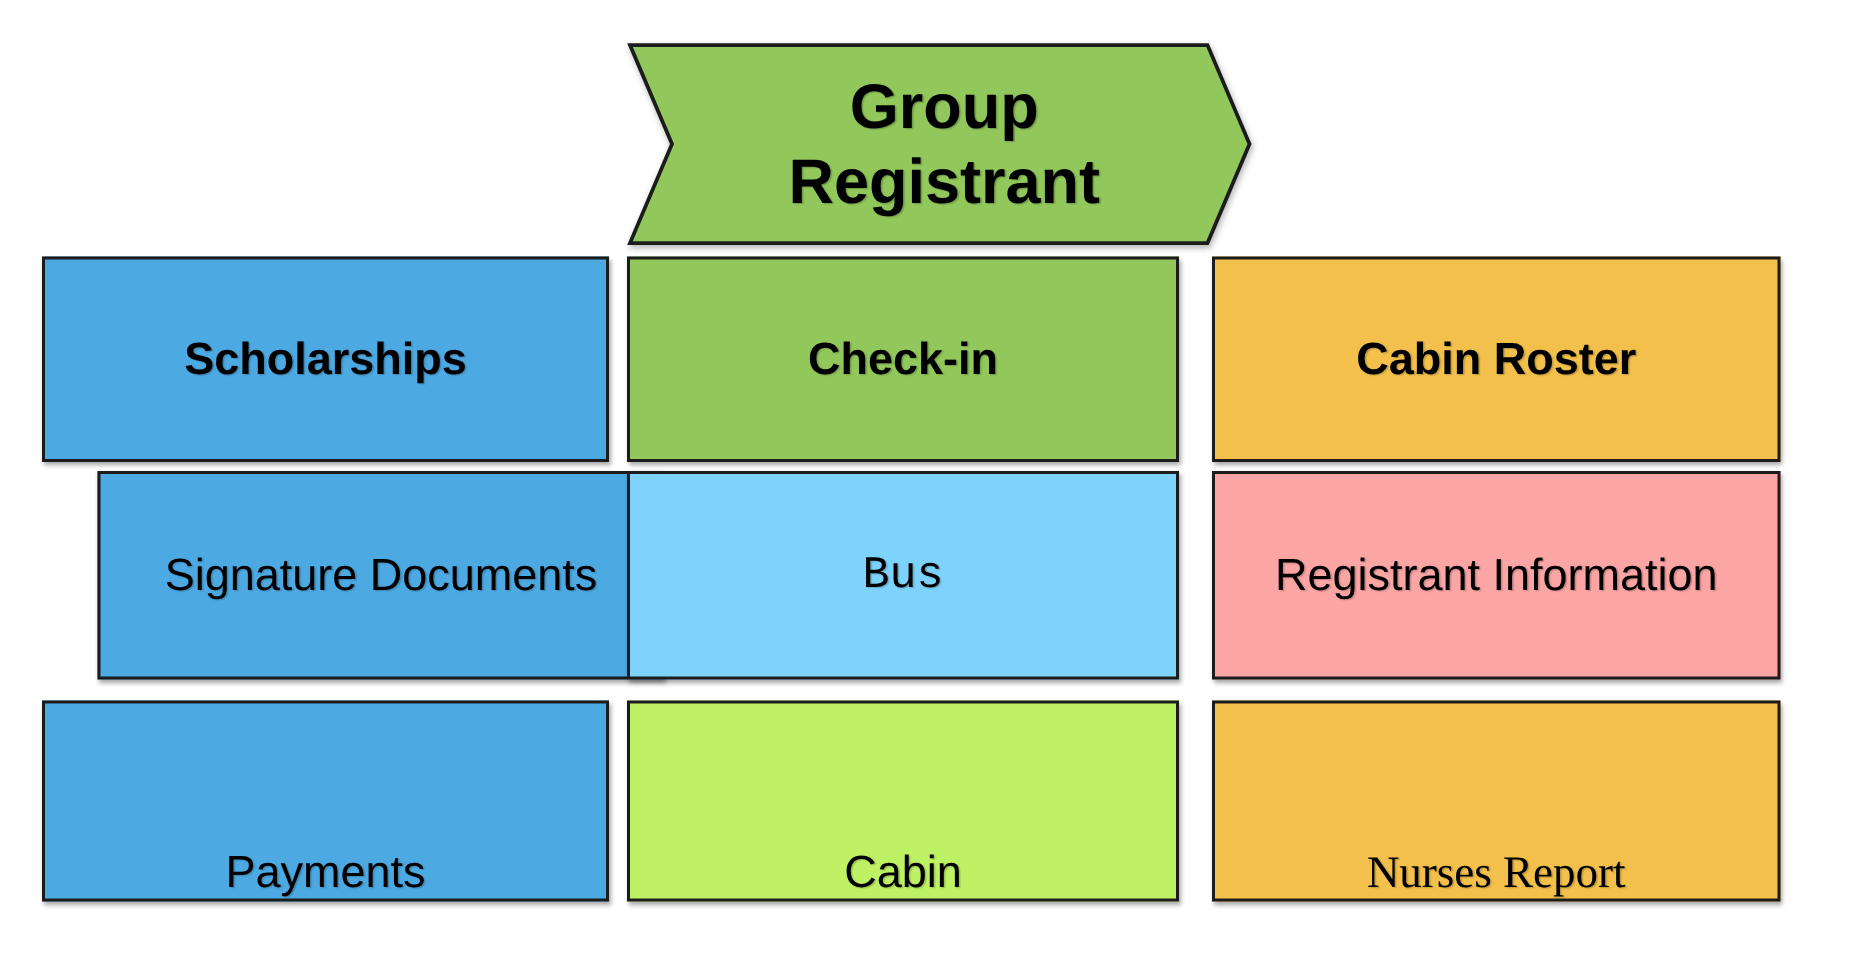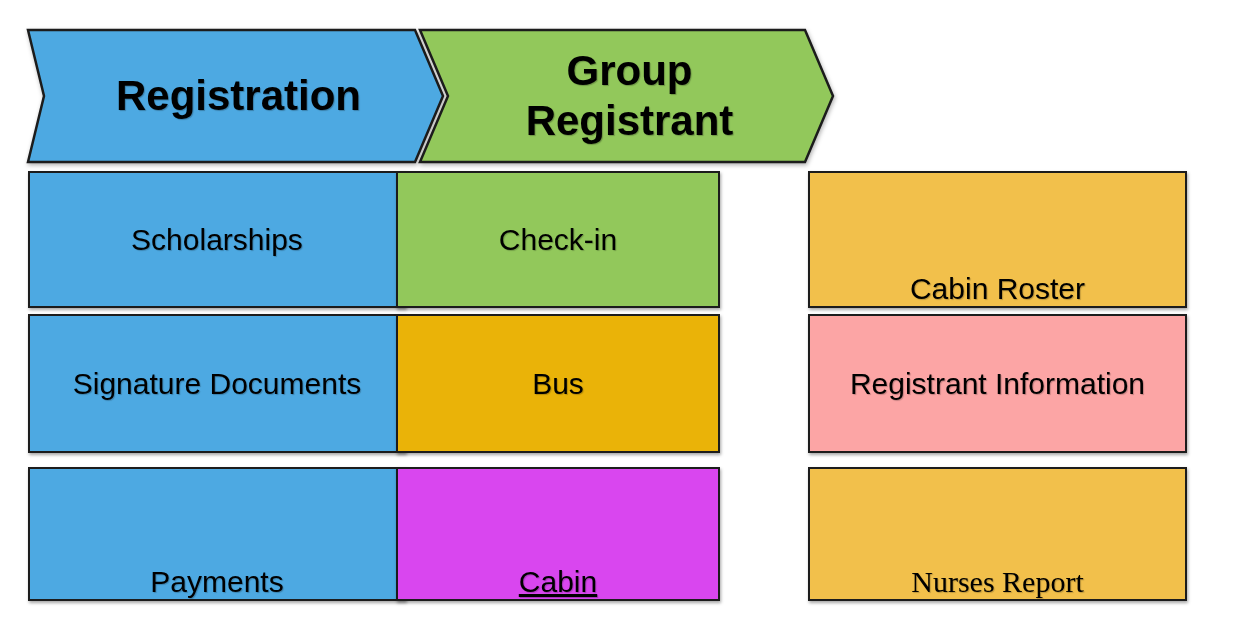--- a/index.html
+++ b/index.html
@@ -55,69 +55,63 @@
     justify-content: center;
   }
   .box-label {
     font-size: 30px;
     color: #000000;
     text-align: center;
     text-shadow: 1px 1px 1px rgba(0,0,0,0.22);
   }
   
   .col-0 { left: 28px;  width: 378px; }
-  .col-1 { left: 396px; width: 324px; }
+  .col-1 { left: 418px; width: 368px; }
   .col-2 { left: 808px; width: 379px; }
   
-  .row-0 { top: 171px; height: 137px; }
+  .row-0 { top: 171px; height: 137px; font-weight: bold; }
   .row-1 { top: 314px; height: 139px; }
   .row-2 { top: 467px; height: 134px; align-items: flex-end; }
 </style>
 </head>
 <body>
 
 <div class="stage">
 
-  <div class="chevron chevron-1">
-    <svg width="421" height="136" viewBox="0 0 421 136" xmlns="http://www.w3.org/2000/svg">
-      <polygon points="2,2 389,2 417,68 389,134 2,134 18,68" stroke-width="2.5" stroke-linejoin="miter" fill="#4DA9E2" stroke="#1c1c1c"></polygon>
-    </svg>
-    <div class="chevron-label">Registration</div>
-  </div>
 
   <div class="chevron chevron-2">
     <svg width="419" height="136" viewBox="0 0 419 136" xmlns="http://www.w3.org/2000/svg">
       <polygon points="2,2 387,2 415,68 387,134 2,134 30,68" stroke-width="2.5" stroke-linejoin="miter" fill="#92C85B" stroke="#1c1c1c"></polygon>
     </svg>
     <div class="chevron-label">Group
 Registrant</div>
   </div>
 
 
   <div class="step-box col-0 row-0" style="background-color: rgb(77, 169, 226); border-color: rgb(28, 28, 28);">
     <span class="box-label">Scholarships</span>
   </div>
-  <div class="step-box col-0 row-1" style="background-color: rgb(77, 169, 226); border-color: rgb(28, 28, 28);">
+  <div class="step-box col-0 row-1" style="background-color: rgb(77, 169, 226); border-color: rgb(28, 28, 28); margin-left: 37px;">
     <span class="box-label">Signature Documents</span>
   </div>
   <div class="step-box col-0 row-2" style="background-color: rgb(77, 169, 226); border-color: rgb(28, 28, 28);">
     <span class="box-label">Payments</span>
   </div>
 
   <div class="step-box col-1 row-0" style="background-color: rgb(146, 200, 91); border-color: rgb(28, 28, 28);">
     <span class="box-label">Check-in</span>
   </div>
-  <div class="step-box col-1 row-1" style="background-color: #eab308; border-color: rgb(28, 28, 28);">
+  <div class="step-box col-1 row-1" style="background-color: #7dd3fc; border-color: rgb(28, 28, 28); font-family: Liberation Mono, monospace;">
     <span class="box-label">Bus</span>
   </div>
-  <div class="step-box col-1 row-2" style="background-color: #d946ef; border-color: rgb(28, 28, 28); text-decoration: underline;">
+  <div class="step-box col-1 row-2" style="background-color: #bef264; border-color: rgb(28, 28, 28);">
     <span class="box-label">Cabin</span>
   </div>
 
-  <div class="step-box col-2 row-0" style="background-color: rgb(242, 192, 75); border-color: rgb(28, 28, 28); align-items: flex-end;">
+  <div class="step-box col-2 row-0" style="background-color: rgb(242, 192, 75); border-color: rgb(28, 28, 28);">
     <span class="box-label">Cabin Roster</span>
   </div>
   <div class="step-box col-2 row-1" style="background-color: #fca5a5; border-color: rgb(28, 28, 28);">
     <span class="box-label">Registrant Information</span>
   </div>
   <div class="step-box col-2 row-2" style="background-color: rgb(242, 192, 75); border-color: rgb(28, 28, 28); font-family: Liberation Serif, serif;">
     <span class="box-label">Nurses Report</span>
   </div>
 
 </div>

